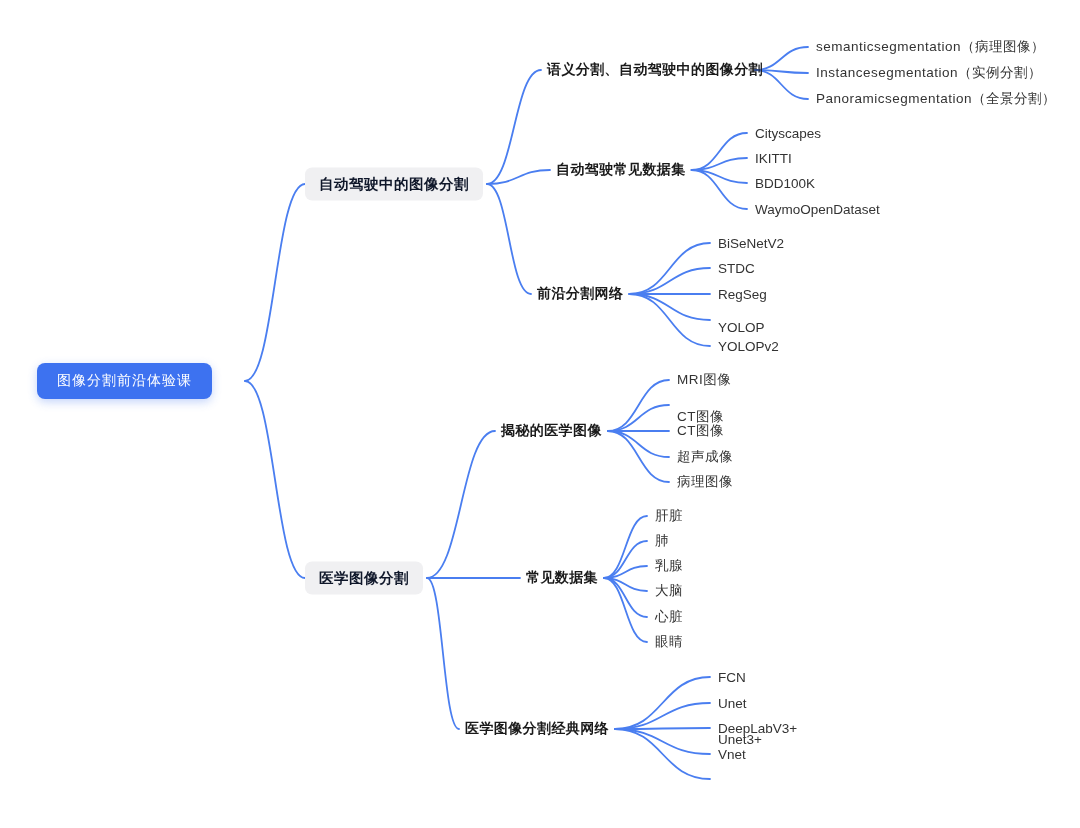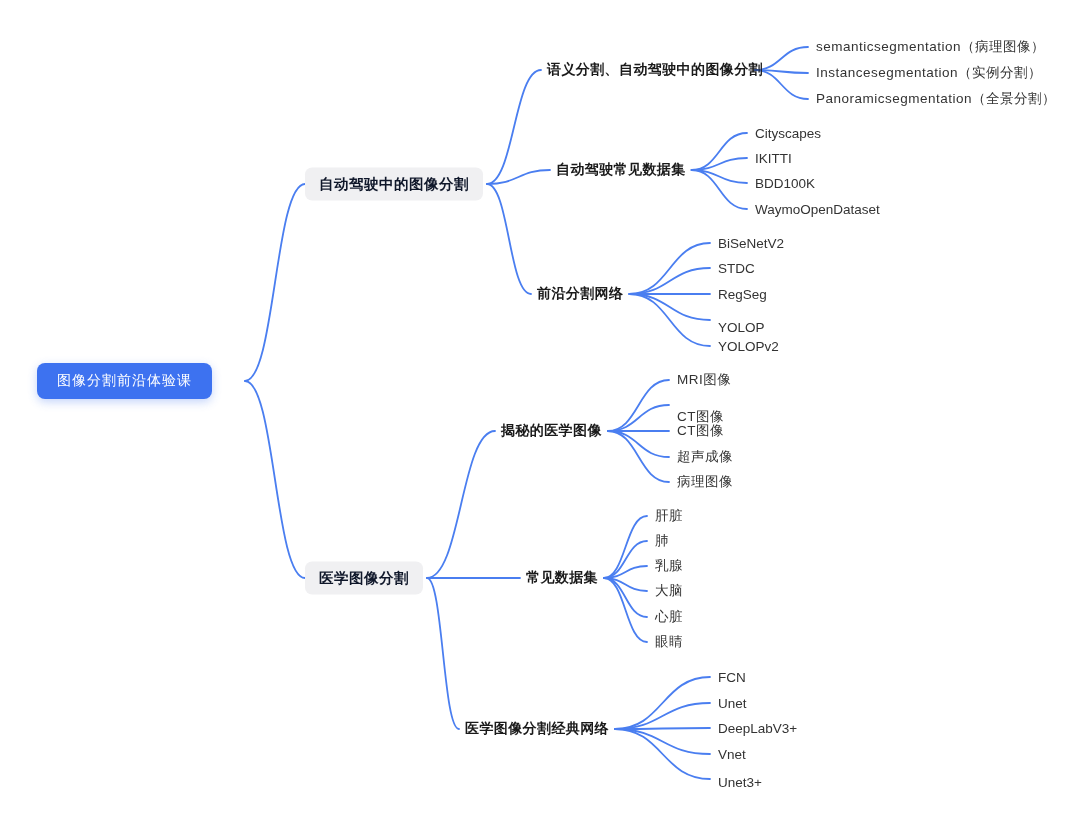--- a/index.html
+++ b/index.html
@@ -127,15 +127,15 @@
       <div class="node n-leaf cjk" style="left: 655px; top: 541px;">肺</div>
       <div class="node n-leaf cjk" style="left: 655px; top: 566px;">乳腺</div>
       <div class="node n-leaf cjk" style="left: 655px; top: 591px;">大脑</div>
       <div class="node n-leaf cjk" style="left: 655px; top: 617px;">心脏</div>
       <div class="node n-leaf cjk" style="left: 655px; top: 642px;">眼睛</div>
       <div class="node n-l3" style="left: 465px; top: 729px;">医学图像分割经典网络</div>
       <div class="node n-leaf" style="left: 718px; top: 677px;">FCN</div>
       <div class="node n-leaf" style="left: 718px; top: 703px;">Unet</div>
       <div class="node n-leaf" style="left: 718px; top: 728px;">DeepLabV3+</div>
       <div class="node n-leaf" style="left: 718px; top: 754px;">Vnet</div>
-      <div class="node n-leaf" style="left: 718px; top: 782px;">Unet3+</div>
+      <div class="node n-leaf" style="left: 718px; top: 739px;">Unet3+</div>
     </div>
 </div>
 
 </body></html>

